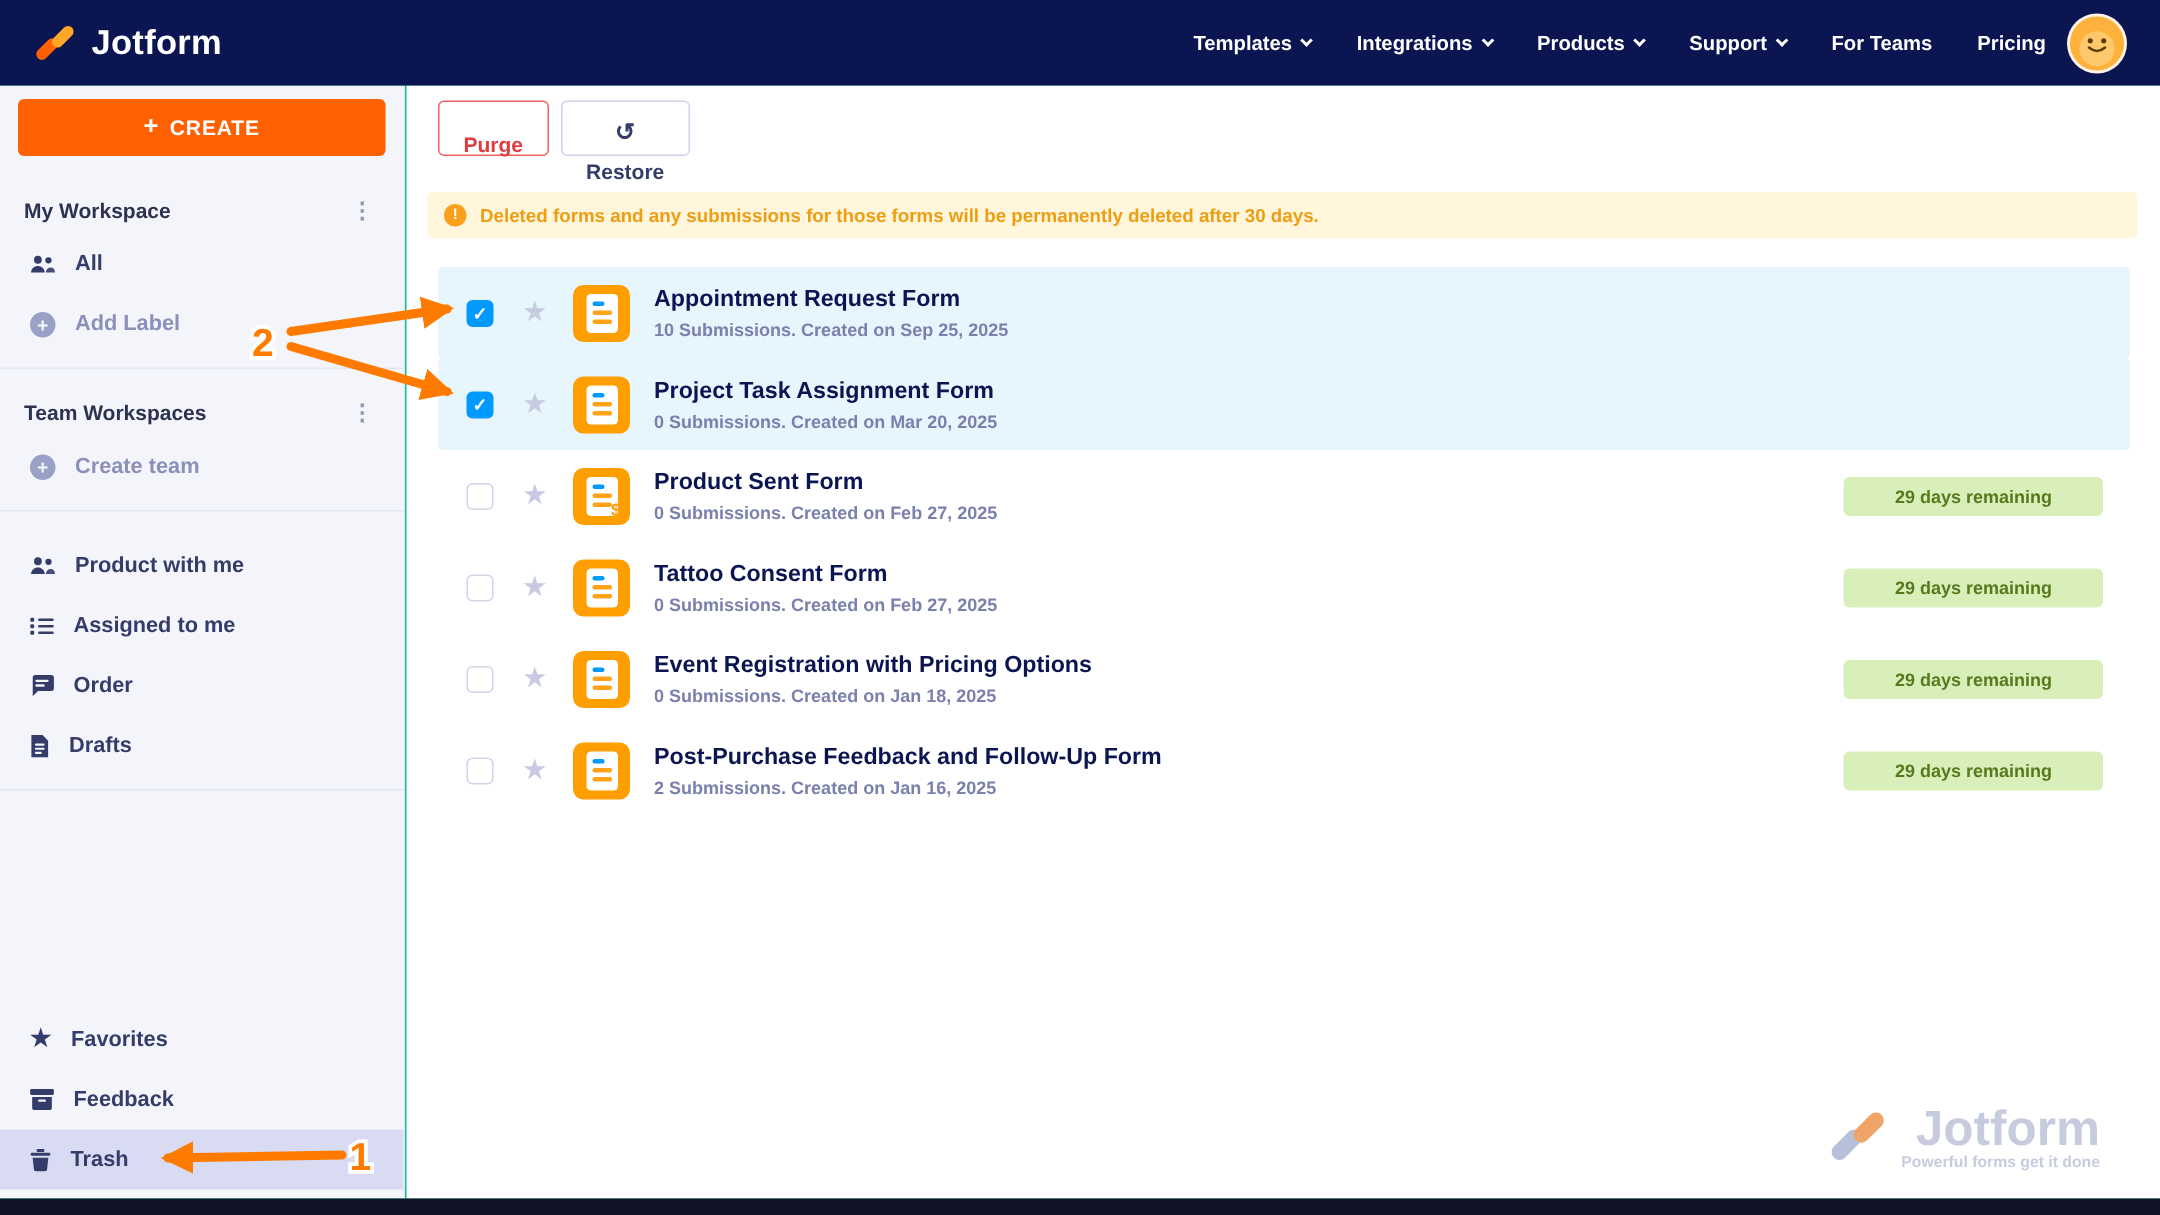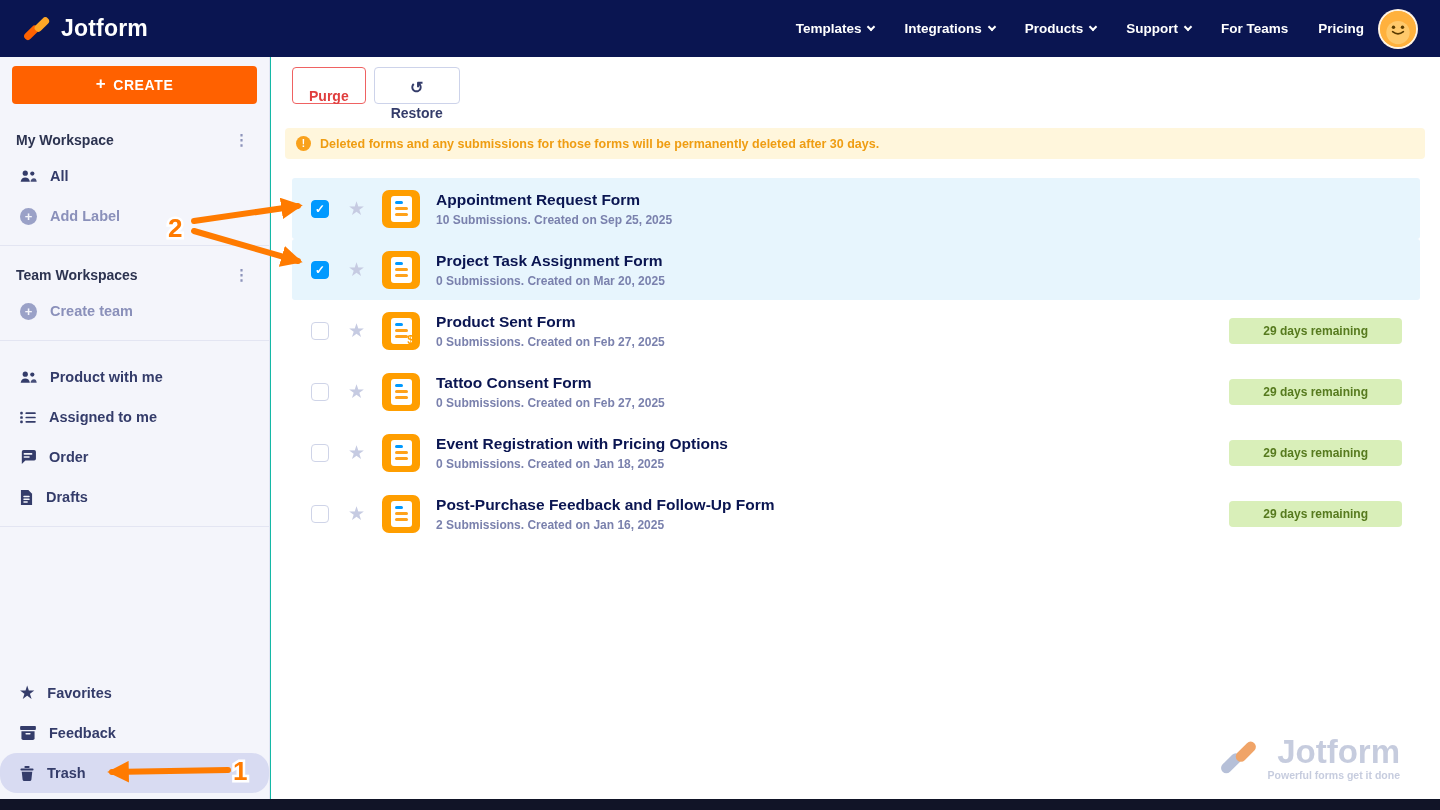--- a/index.html
+++ b/index.html
@@ -16,21 +16,21 @@
   .chev { width:6px; height:6px; border-right:2px solid #fff; border-bottom:2px solid #fff; transform:rotate(45deg); margin-top:-4px; }
   .avatar { width:40px; height:40px; border-radius:50%; margin-left:14px; border:2px solid rgba(255,255,255,.85); overflow:hidden; cursor:pointer; background:#ffb13d; flex:0 0 auto; }
 
   
   .sidebar { position:absolute; top:57px; left:0; width:270px; bottom:11px; background:#f4f5fb; border-right:1px solid #e4e6f3; display:flex; flex-direction:column; padding-top:9px; z-index:5; }
   .create-btn { margin:0 12px 16px 12px; height:38px; background:#ff6100; color:#fff; font-weight:800; font-size:14px; letter-spacing:.6px; border-radius:4px; display:flex; align-items:center; justify-content:center; gap:7px; cursor:pointer; }
   .create-btn .plus-glyph { font-size:17px; font-weight:700; margin-top:-2px; }
   .sb-header { display:flex; align-items:center; padding:11px 16px 7px 16px; color:#2c3350; font-weight:700; font-size:14px; }
   .kebab { margin-left:auto; color:#8d94bb; font-size:15px; font-weight:700; cursor:pointer; padding:0 4px; }
   .sb-item { display:flex; align-items:center; gap:13px; height:40px; padding:0 16px 0 20px; font-size:14.5px; color:#343c6a; font-weight:600; cursor:pointer; }
-  .sb-item.selected { background:#d8dbf2;border-radius:17px; }
+  .sb-item.selected { background:#d8dbf2; }
   .sb-item.muted { color:#8a90ba; }
   .sbi { color:inherit; flex:0 0 auto; }
   .sbi-star { font-size:16px; line-height:1; }
   .plus-circle { width:17px; height:17px; border-radius:50%; background:#9aa1c7; color:#f4f5fb; font-size:13px; font-weight:700; display:flex; align-items:center; justify-content:center; line-height:1; flex:0 0 auto; }
   .sb-divider { height:1px; background:#e3e5f2; margin:9px 0; }
   .sb-bottom { margin-top:auto; padding-bottom:6px; }
 
   
   .main { position:absolute; top:57px; left:271px; right:0; bottom:11px; background:#fff; }
   .toolbar { display:flex; gap:8px; padding:10px 0 0 21px; }

